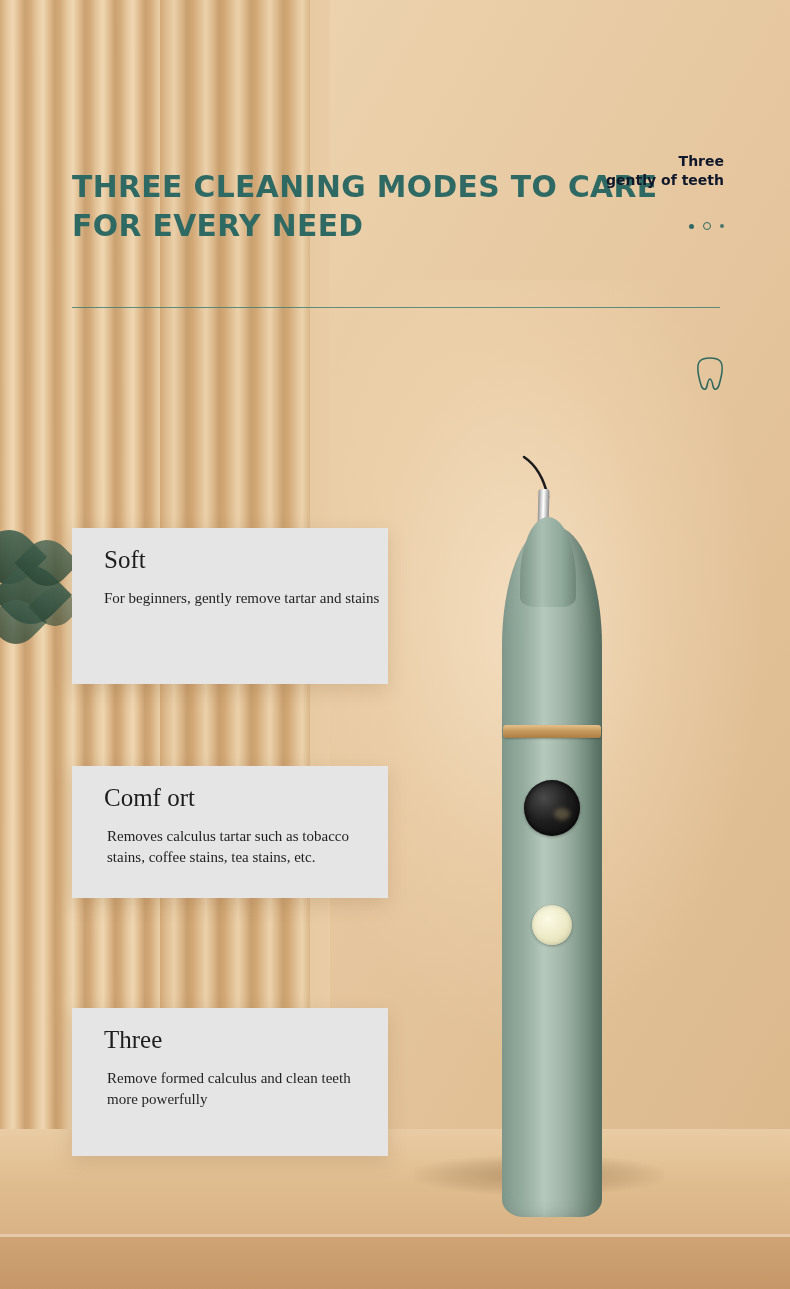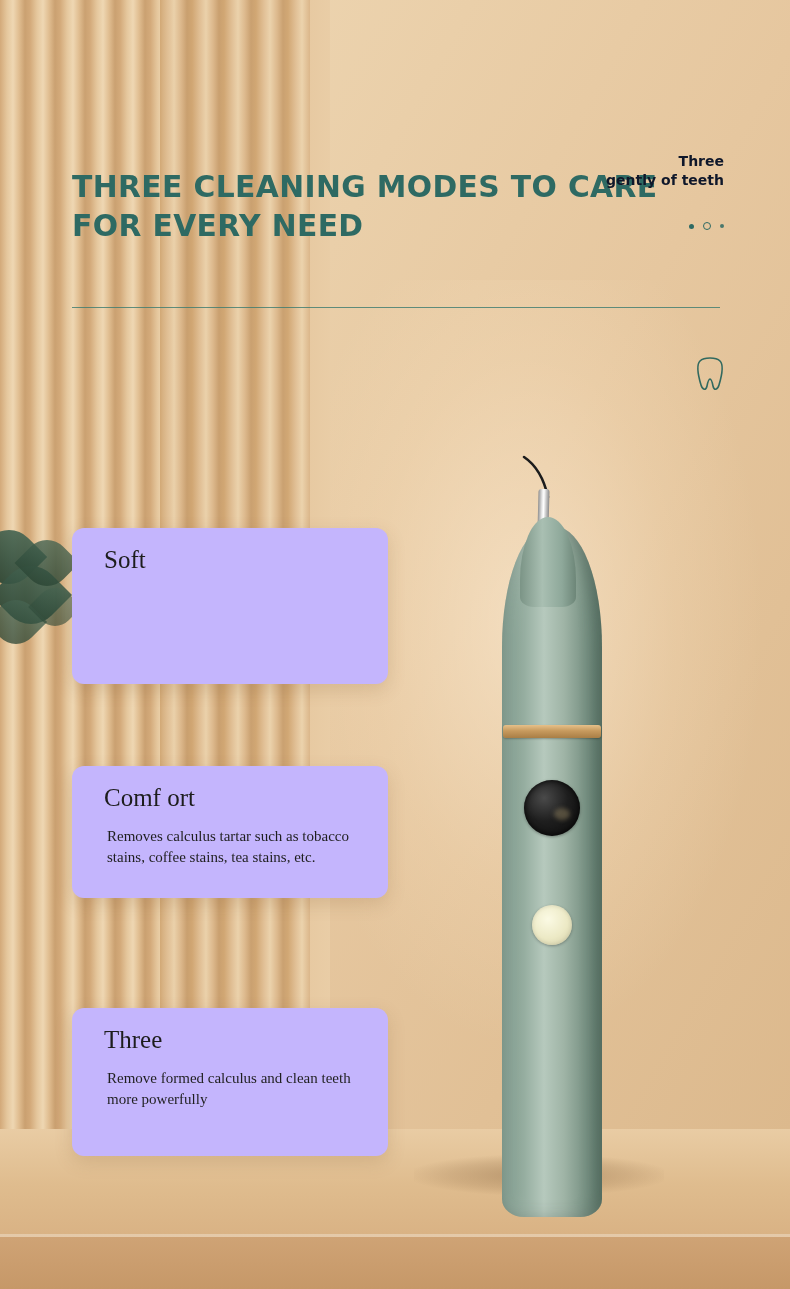--- a/index.html
+++ b/index.html
@@ -171,22 +171,22 @@
     position: absolute;
     right: 64px; top: 355px;
     width: 32px; height: 38px;
   }
 
   
   .card {
     position: absolute;
     left: 72px;
     width: 316px;
-    background: #c4b5fd;
-    border-radius: 12px;
+    background: #e5e5e5;
+    border-radius: 0;
     box-shadow: 0 6px 18px rgba(120, 85, 45, .18);
     padding: 18px 7px 20px 32px;
     box-sizing: border-box;
   }
   .card.c1 { top: 528px; height: 156px; }
   .card.c2 { top: 766px; height: 132px; }
   .card.c3 { top: 1008px; height: 148px; }
 
   .card-title {
     font-family: "Liberation Serif", serif;
@@ -324,20 +324,21 @@
 
   <div class="divider"></div>
 
 
   <svg class="tooth-icon" viewBox="0 0 32 38">
     <path d="M6 6 C10 2, 22 2, 26 6 C30 10, 28 20, 25 30 C23.5 35, 20 36, 19 31 C18.2 27, 17.6 24, 16 24 C14.4 24, 13.8 27, 13 31 C12 36, 8.5 35, 7 30 C4 20, 2 10, 6 6 Z" fill="none" stroke="#31695f" stroke-width="1.6" stroke-linejoin="round"></path>
   </svg>
 
   <div class="card c1">
     <p class="card-title">Soft</p>
+    <p class="card-body">For beginners, gently remove tartar and stains</p>
   </div>
 
   <div class="card c2">
     <p class="card-title">Comf ort</p>
     <p class="card-body">Removes calculus tartar such as tobacco stains, coffee stains, tea stains, etc.</p>
   </div>
 
   <div class="card c3">
     <p class="card-title">Three</p>
     <p class="card-body">Remove formed calculus and clean teeth more powerfully</p>

